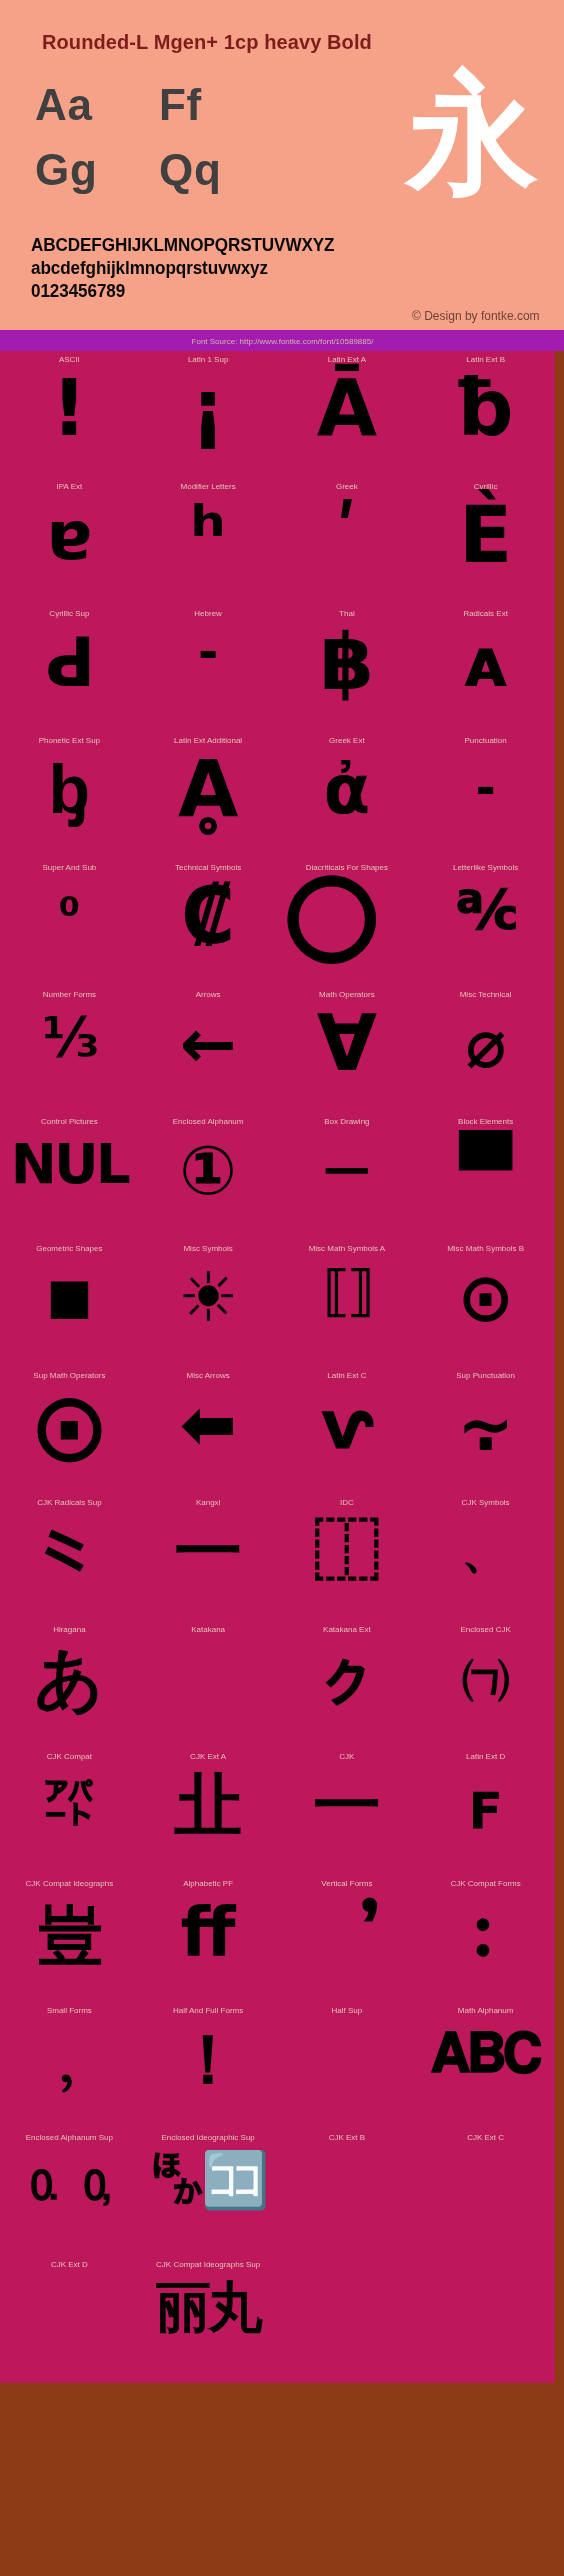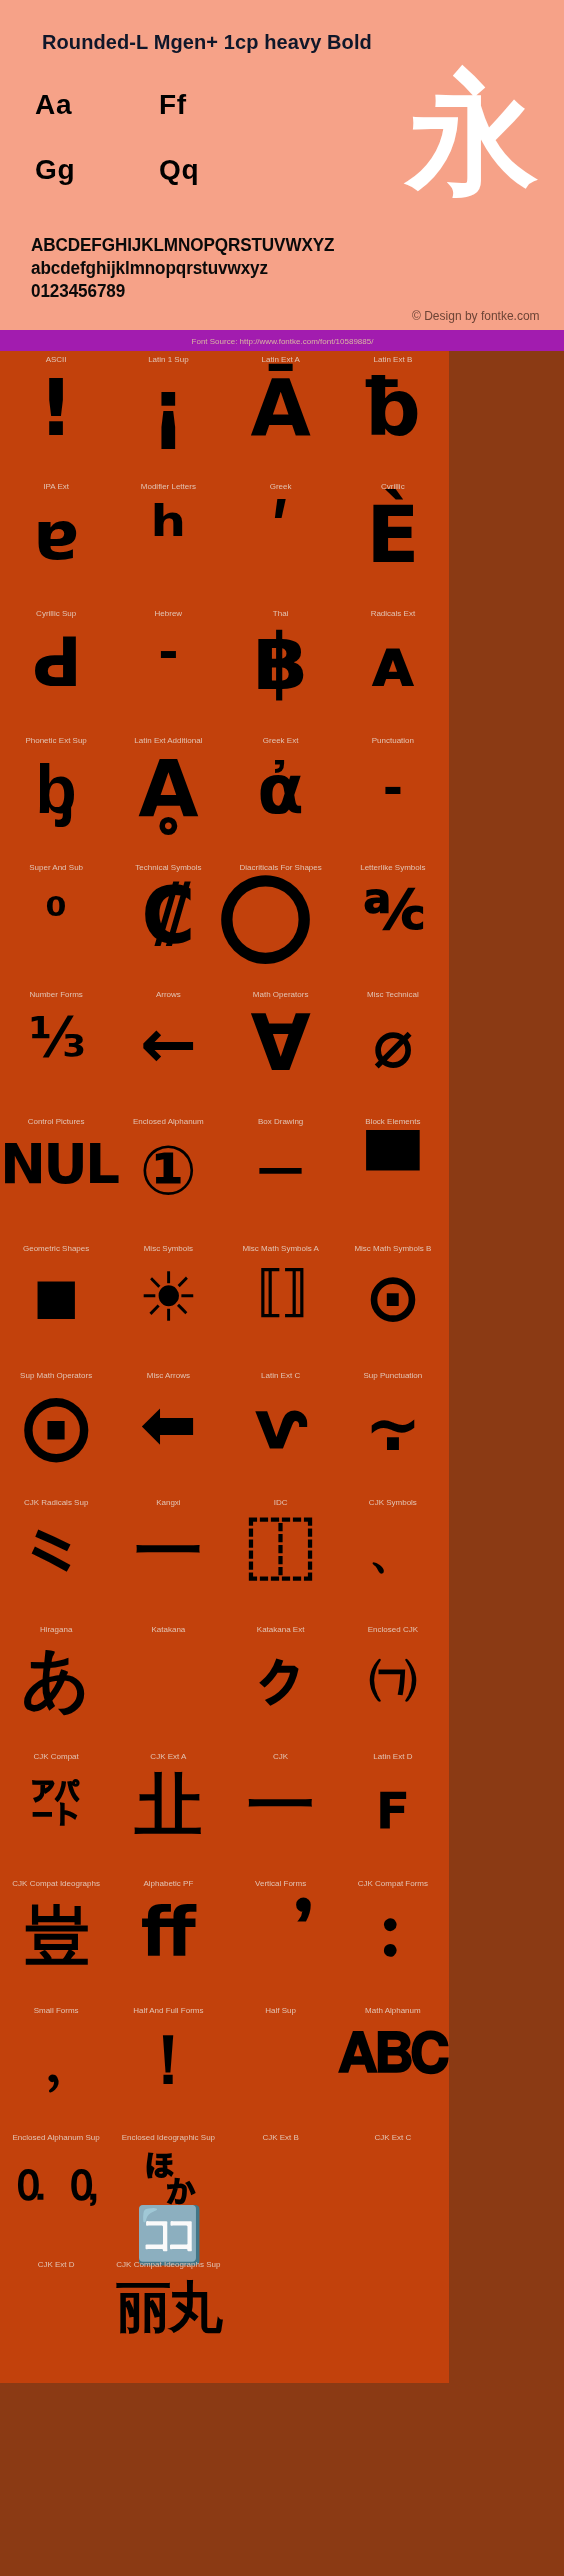--- a/index.html
+++ b/index.html
@@ -11,21 +11,21 @@
   body { width: 565px; height: 2576px; position: relative; overflow: hidden; }
 
   
   .header {
     background: #f6a288;
     width: 565px;
     padding: 30px 0 0 0;
     position: relative;
   }
   .header-title {
-    color: #0f172a;
+    color: #7f1d1d;
     font-size: 20px;
     font-weight: bold;
     letter-spacing: 0.1px;
     padding-left: 42px;
     line-height: 1.2;
   }
 
   
   .showcase {
     position: relative;
@@ -33,22 +33,22 @@
     height: 157px;
     padding-left: 35px;
   }
   .pairs {
     display: grid;
     grid-template-columns: 124px 124px;
     grid-template-rows: 65px 65px;
     align-items: center;
   }
   .pair {
-    color: #000000;
-    font-size: 28px;
+    color: #404040;
+    font-size: 44px;
     font-weight: bold;
     line-height: 1;
     letter-spacing: 0.7px;
   }
   .cjk-big {
     position: absolute;
     right: 27px;
     top: -4.2px;
     color: #ffffff;
     font-size: 131px;
@@ -83,22 +83,22 @@
   .source-bar {
     background: #a21caf;
     color: #d8b5a4;
     font-size: 8px;
     text-align: center;
     padding: 6.4px 0 5px 0;
   }
 
   
   .grid {
-    width: 449px;
-    background: #c2410c;
+    width: 555px;
+    background: #be185d;
     display: grid;
     grid-template-columns: repeat(4, 1fr);
   }
   .cell {
     height: 127px;
     position: relative;
     display: flex;
     flex-direction: column;
     align-items: center;
     justify-content: flex-start;

